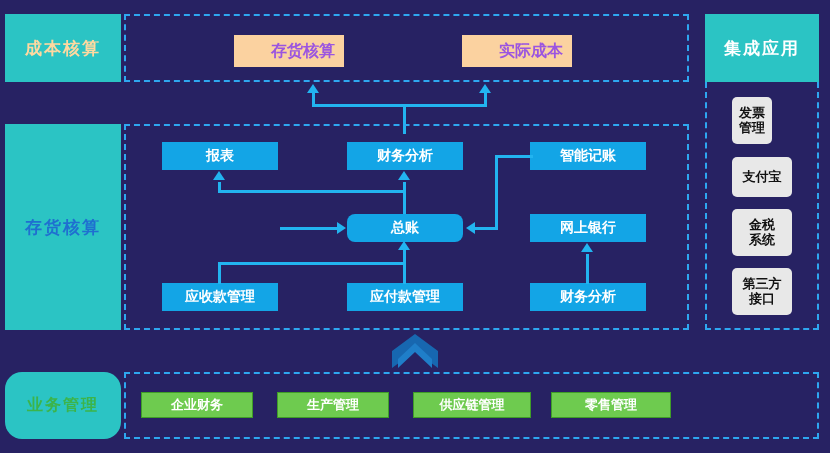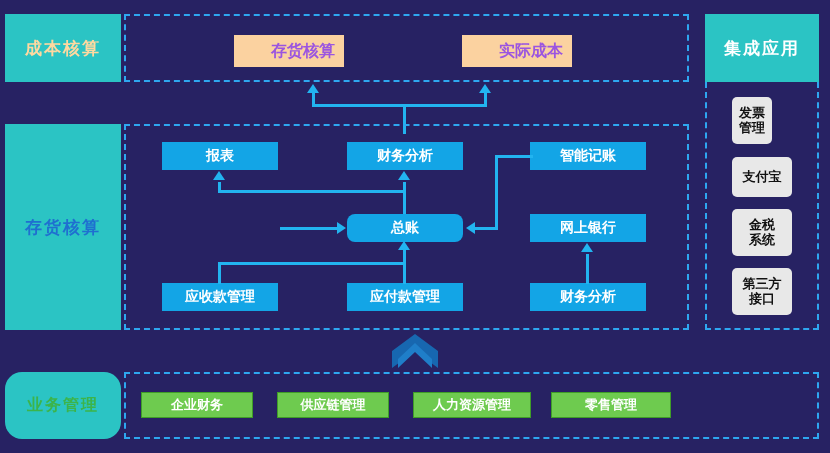--- a/index.html
+++ b/index.html
@@ -188,23 +188,23 @@
     <polygon points="23,0 46,17 46,34 23,17 0,34 0,17" fill="#1767b0"></polygon>
     <polygon points="23,9 40,25 40,34 23,18 6,34 6,25" fill="#1f7ec9"></polygon>
   </svg>
 
   <div class="cat-panel" id="cat-business">业务管理</div>
 
   <div class="dashed-region" id="region-business"></div>
 
   <div class="node node-biz" style="left:141px; top:392px; width:112px;">企业财务</div>
 
-  <div class="node node-biz" style="left:277px; top:392px; width:112px;">供应链管理</div>
-
-  <div class="node node-biz" style="left:413px; top:392px; width:118px;">人力资源管理</div>
+  <div class="node node-biz" style="left:277px; top:392px; width:112px;">生产管理</div>
+
+  <div class="node node-biz" style="left:413px; top:392px; width:118px;">供应链管理</div>
 
   <div class="node node-biz" style="left:551px; top:392px; width:120px;">零售管理</div>
 
 
   <div class="cat-panel" id="cat-integration">集成应用</div>
 
   <div class="dashed-region" id="region-integration"></div>
 
   <div class="node node-int" style="left:732px; top:97px; width:40px; height:47px;">发票<br>管理</div>
 

